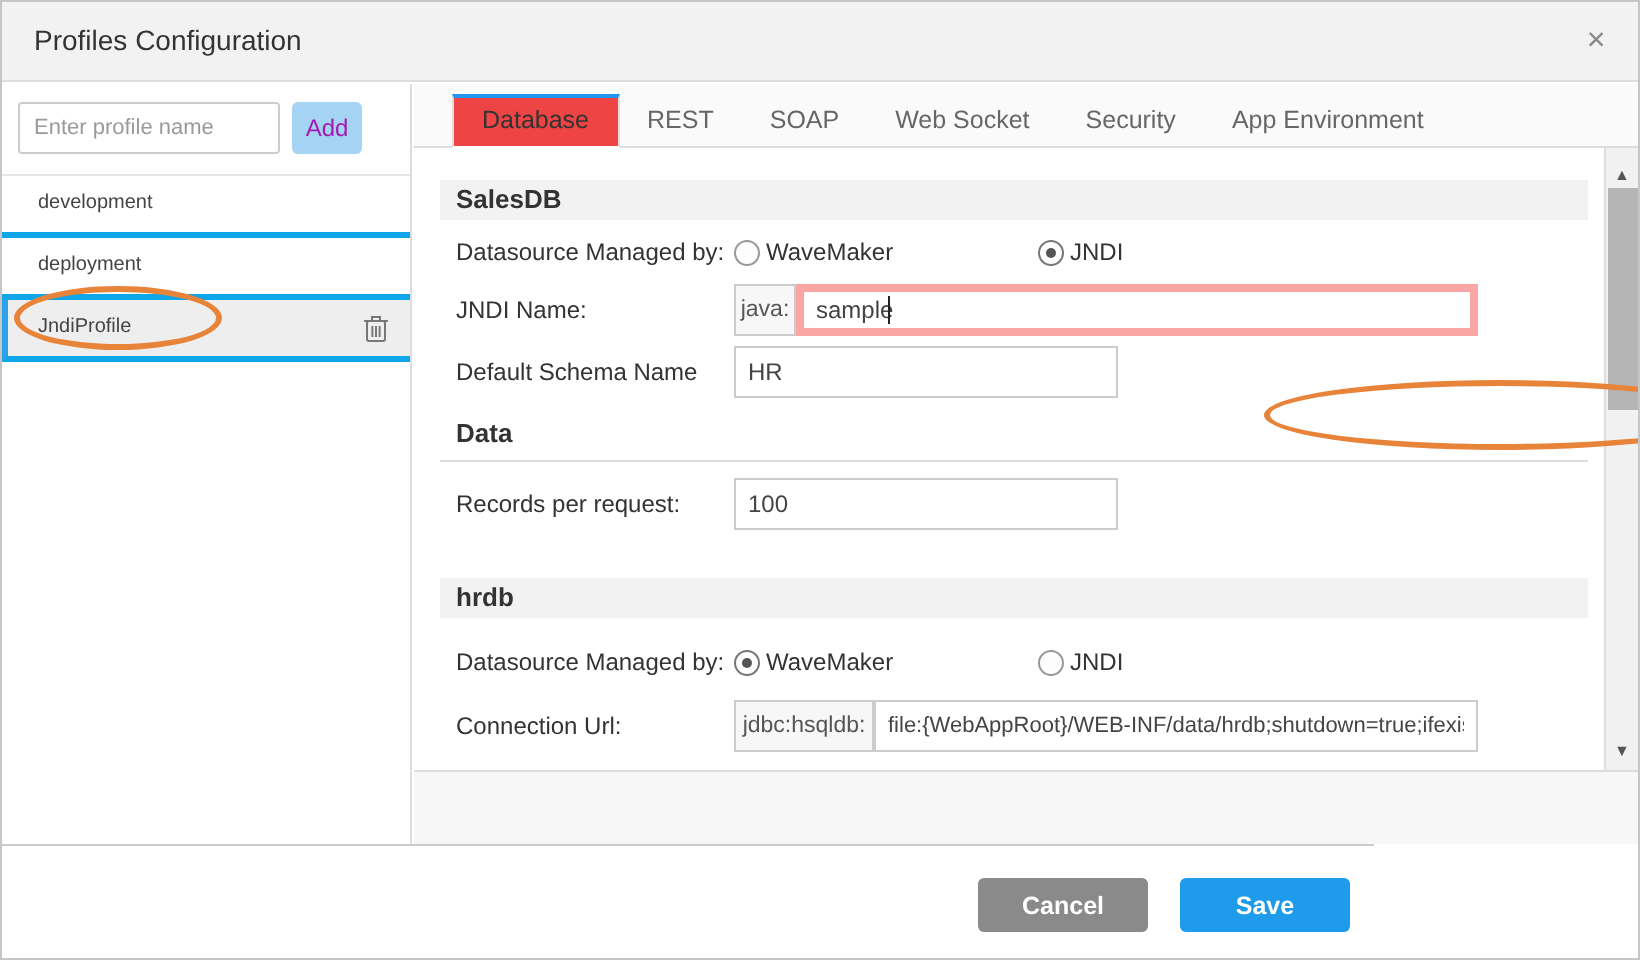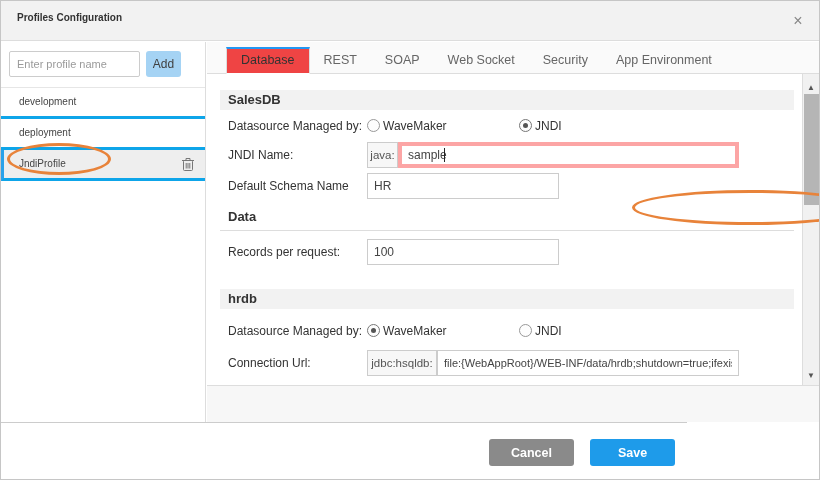--- a/index.html
+++ b/index.html
@@ -6,31 +6,31 @@
   html,body { width:820px; height:480px; }
   body {
     font-family: "Liberation Sans", "DejaVu Sans", sans-serif;
     position: relative; overflow: hidden;
     background: #fff; border: 1px solid #c6c6c6;
     color:#333;
   }
   
   .hdr { position:absolute; left:0; top:0; width:818px; height:40px;
          background:#f2f2f2; border-bottom:1px solid #ddd; }
-  .hdr-title { position:absolute; left:16px; top:11px; font-size:10px; font-weight:bold; color:#333; }
+  .hdr-title { position:absolute; left:16px; top:11px; font-size:14px; font-weight:normal; color:#333; }
   .hdr-close { position:absolute; right:10px; top:9px; width:22px; height:22px;
                font-size:16px; color:#888; text-align:center; line-height:22px; cursor:pointer; }
   
   .sidebar { position:absolute; left:0; top:41px; width:205px; height:380px;
              background:#fff; border-right:1px solid #ddd; }
   .sb-top { padding:9px 8px 10px 8px; display:flex; gap:6px; }
   .sb-input { width:131px; height:26px; border:1px solid #ccc; border-radius:2px;
               padding:0 7px; font-size:11px; color:#444; font-family:inherit; }
   .sb-input::placeholder { color:#9a9a9a; }
-  .sb-add { width:35px; height:26px; background:#a5d3f4; color:#404040; border:none;
+  .sb-add { width:35px; height:26px; background:#a5d3f4; color:#a21caf; border:none;
             border-radius:3px; font-size:12px; font-family:inherit; cursor:pointer; }
   .sb-list { border-top:1px solid #e6e6e6; }
   .sb-item { height:31px; line-height:30px; padding-left:18px; font-size:10px;
              color:#444; border-bottom:3px solid #0ea5e9; cursor:pointer;
              display:flex; align-items:center; }
   .sb-item.selected { background:#eeeeee; border-left:3px solid #2aa2ea; padding-left:15px; }
   .sb-item .lbl { flex:1 1 auto; }
   .trash { width:14px; height:16px; margin-right:10px; flex:0 0 auto; cursor:pointer; }
   
   .main { position:absolute; left:206px; top:41px; width:612px; height:380px; background:#fafafa; }
@@ -41,21 +41,21 @@
                 border-bottom:1px solid #fff; margin-bottom:-1px; line-height:23px; color:#333; }
   
   .panel { position:absolute; left:0; top:32px; width:595px; height:311px;
            background:#fff; overflow:hidden; padding:0 8px 0 13px; }
   .secbar { margin-top:16px; height:20px; background:#f2f2f2; line-height:20px;
             padding-left:8px; font-size:13px; font-weight:bold; color:#333; }
   .subhdr { margin-top:10px; padding:0 0 6px 8px; border-bottom:1px solid #ddd;
             font-size:13px; font-weight:bold; color:#333; }
   .row { display:flex; align-items:center; margin-left:8px; }
   .flabel { width:139px; flex:0 0 auto; font-size:12px; color:#333; }
-  .radio-opt { display:flex; font-size:12px; color:#333; cursor:pointer; }
+  .radio-opt { display:flex; align-items:center; font-size:12px; color:#333; cursor:pointer; }
   .radio-opt.first { width:152px; }
   .rdot { width:13px; height:13px; border:1px solid #999; border-radius:50%;
           background:#fdfdfd; margin-right:3px; position:relative; flex:0 0 auto; }
   .rdot.on { border-color:#777; }
   .rdot.on::after { content:""; position:absolute; left:3px; top:3px; width:5px; height:5px;
                     border-radius:50%; background:#555; }
   .igroup { display:flex; position:relative; }
   .addon { height:26px; border:1px solid #ccc; background:#f7f7f7; color:#555;
            font-size:11.5px; line-height:24px; text-align:center; flex:0 0 auto; }
   .addon.sm { width:31px; }

